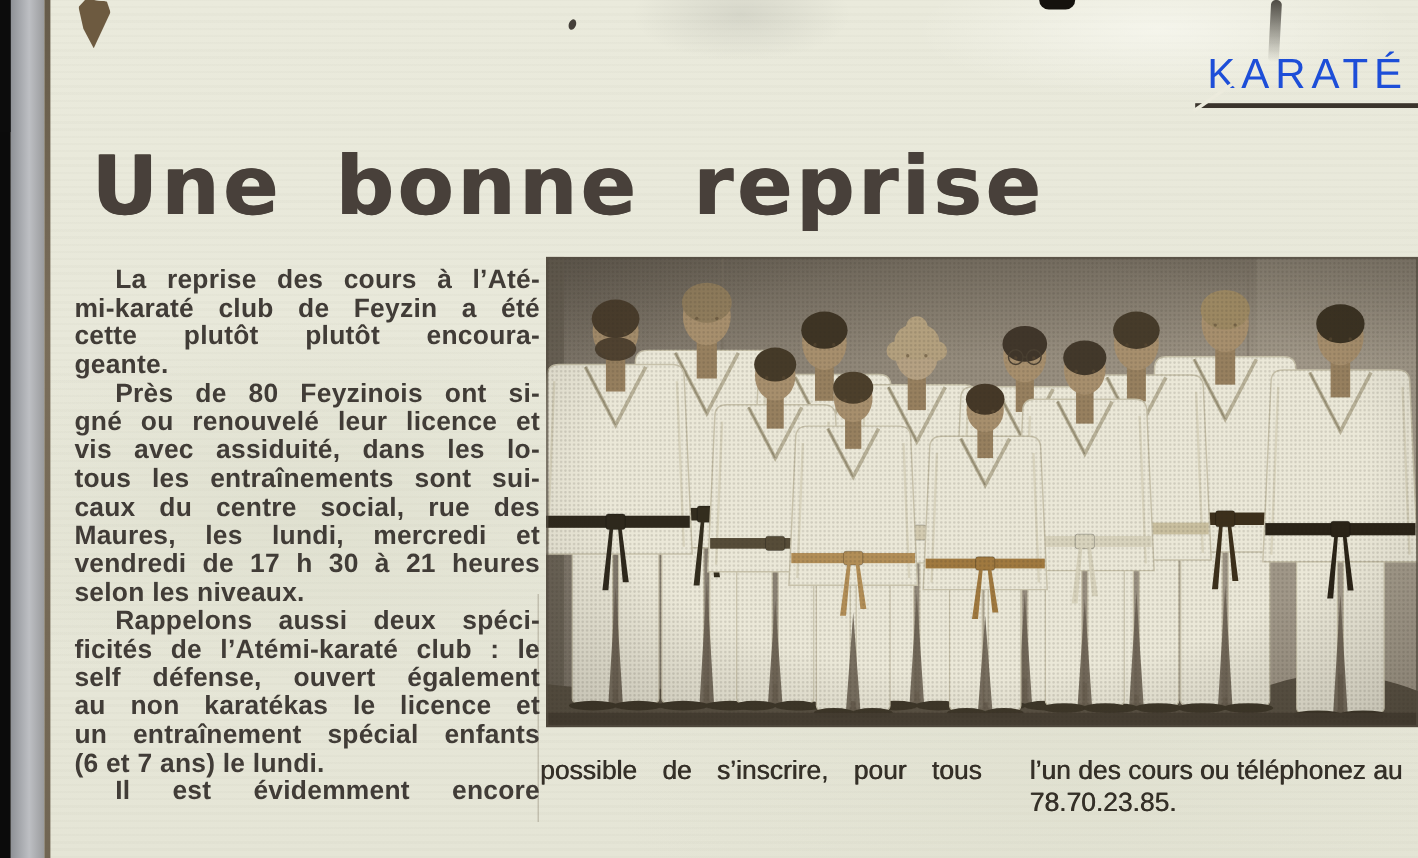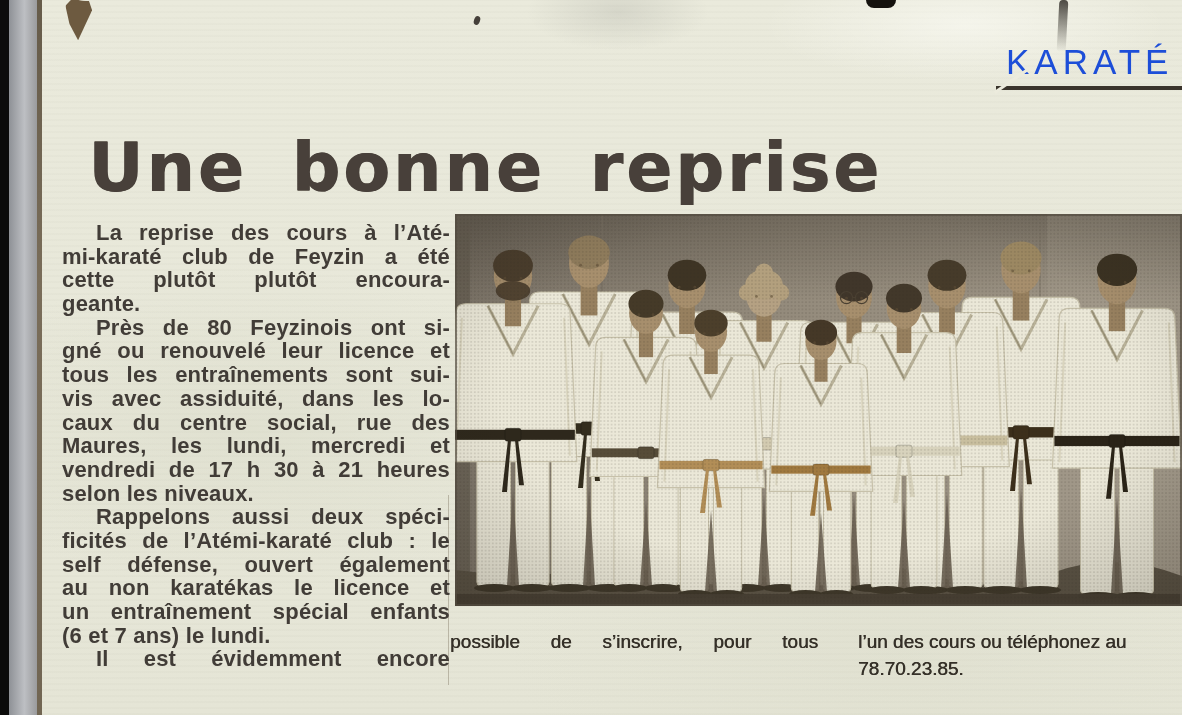--- a/index.html
+++ b/index.html
@@ -36,38 +36,38 @@
   #ink-smudge-2{left:866px;top:0;width:30px;height:8px;background:#15120e;border-radius:0 0 10px 10px;}
   #ink-streak{left:1058px;top:0;width:9px;height:52px;border-radius:4px;
     background:linear-gradient(180deg,#4e4b44,rgba(78,75,68,0));transform:rotate(3deg);}
   
   #section-heading{position:absolute;left:1006px;top:42px;z-index:4;}
   #karate-label{font-size:35px;letter-spacing:5px;color:#1d4ed8;white-space:nowrap;}
   #section-underline{position:absolute;left:996px;top:86px;width:190px;height:3.5px;background:#3a342c;z-index:4;}
   #underline-scratch{left:991px;top:79px;width:42px;height:3px;background:#ecebdd;transform:rotate(-35deg);z-index:6;}
   
   #headline{
-    position:absolute;left:76px;top:122px;margin:12px;z-index:4;
+    position:absolute;left:76px;top:122px;margin:0;z-index:4;
     font-family:"DejaVu Sans", sans-serif;font-weight:700;
     font-size:68px;line-height:1;color:#48403a;
     letter-spacing:3px;word-spacing:18px;white-space:nowrap;
     text-shadow:0.8px 0 0 currentColor;
   }
   
   #article{position:absolute;left:62px;top:221px;width:388px;z-index:4;
     font-size:22px;line-height:23.7px;color:#413c37;letter-spacing:.2px;}
   #article .line{height:23.7px;text-align:justify;text-align-last:justify;font-weight:bold;}
   #article .line.last{text-align-last:left;}
   #article .line.indent{padding-left:34px;}
   
   #column-rule{left:448px;top:495px;width:1px;height:190px;background:rgba(85,72,52,.30);z-index:3;}
   
   #photo-svg{position:absolute;left:455px;top:214px;z-index:3;}
   
-  .caption{position:absolute;top:629px;z-index:4;font-size:19px;line-height:26.5px;
+  .caption{position:absolute;top:629px;z-index:4;font-size:22px;line-height:26.5px;
     color:#353028;text-shadow:.5px 0 0 currentColor;}
   #caption-left{left:450px;width:368px;}
   #caption-left .cline{text-align:justify;text-align-last:justify;height:26.5px;}
   #caption-right{left:858px;width:340px;}
   #caption-right .cline{white-space:nowrap;height:26.5px;}
 </style>
 </head>
 <body>
 
 <div id="paper-texture"></div>
@@ -89,22 +89,22 @@
 
 <h1 id="headline">Une bonne reprise</h1>
 
 <div id="article">
     <div class="line indent">La reprise des cours à l’Até-</div>
     <div class="line">mi-karaté club de Feyzin a été</div>
     <div class="line">cette plutôt plutôt encoura-</div>
     <div class="line last">geante.</div>
     <div class="line indent">Près de 80 Feyzinois ont si-</div>
     <div class="line">gné ou renouvelé leur licence et</div>
+    <div class="line">vis avec assiduité, dans les lo-</div>
     <div class="line">tous les entraînements sont sui-</div>
-    <div class="line">vis avec assiduité, dans les lo-</div>
     <div class="line">caux du centre social, rue des</div>
     <div class="line">Maures, les lundi, mercredi et</div>
     <div class="line">vendredi de 17 h 30 à 21 heures</div>
     <div class="line last">selon les niveaux.</div>
     <div class="line indent">Rappelons aussi deux spéci-</div>
     <div class="line">ficités de l’Atémi-karaté club : le</div>
     <div class="line">self défense, ouvert également</div>
     <div class="line">au non karatékas le licence et</div>
     <div class="line">un entraînement spécial enfants</div>
     <div class="line last">(6 et 7 ans) le lundi.</div>

